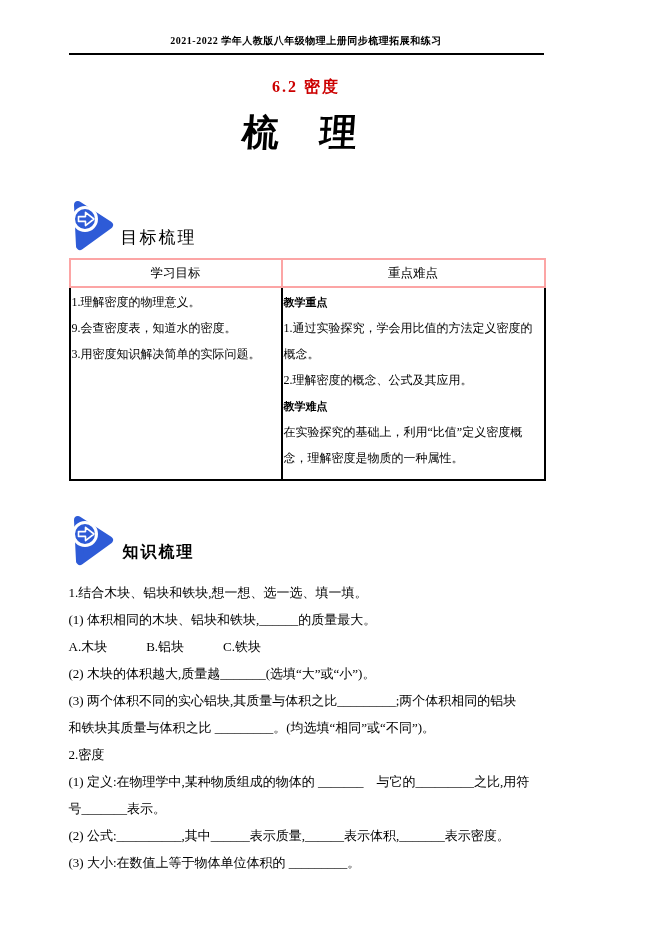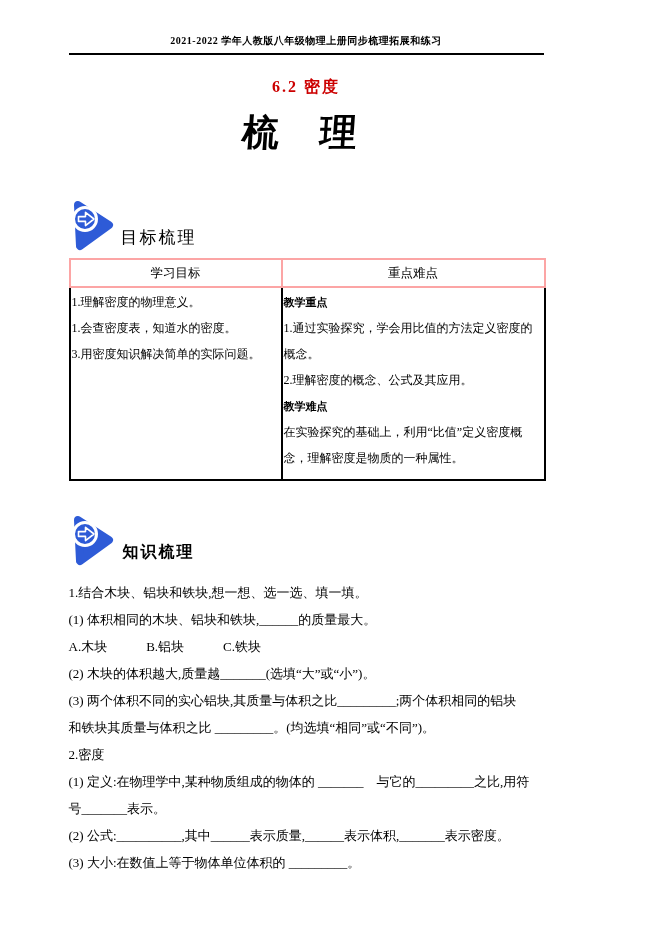--- a/index.html
+++ b/index.html
@@ -92,21 +92,21 @@
       <thead>
         <tr>
           <th>学习目标</th>
           <th>重点难点</th>
         </tr>
       </thead>
       <tbody>
         <tr>
           <td>
             <p>1.理解密度的物理意义。</p>
-            <p>1.会查密度表，知道水的密度。</p>
+            <p>9.会查密度表，知道水的密度。</p>
             <p>3.用密度知识解决简单的实际问题。</p>
           </td>
           <td>
             <p class="bold">教学重点</p>
             <p>1.通过实验探究，学会用比值的方法定义密度的概念。</p>
             <p>2.理解密度的概念、公式及其应用。</p>
             <p class="bold">教学难点</p>
             <p>在实验探究的基础上，利用“比值”定义密度概念，理解密度是物质的一种属性。</p>
           </td>
         </tr>

